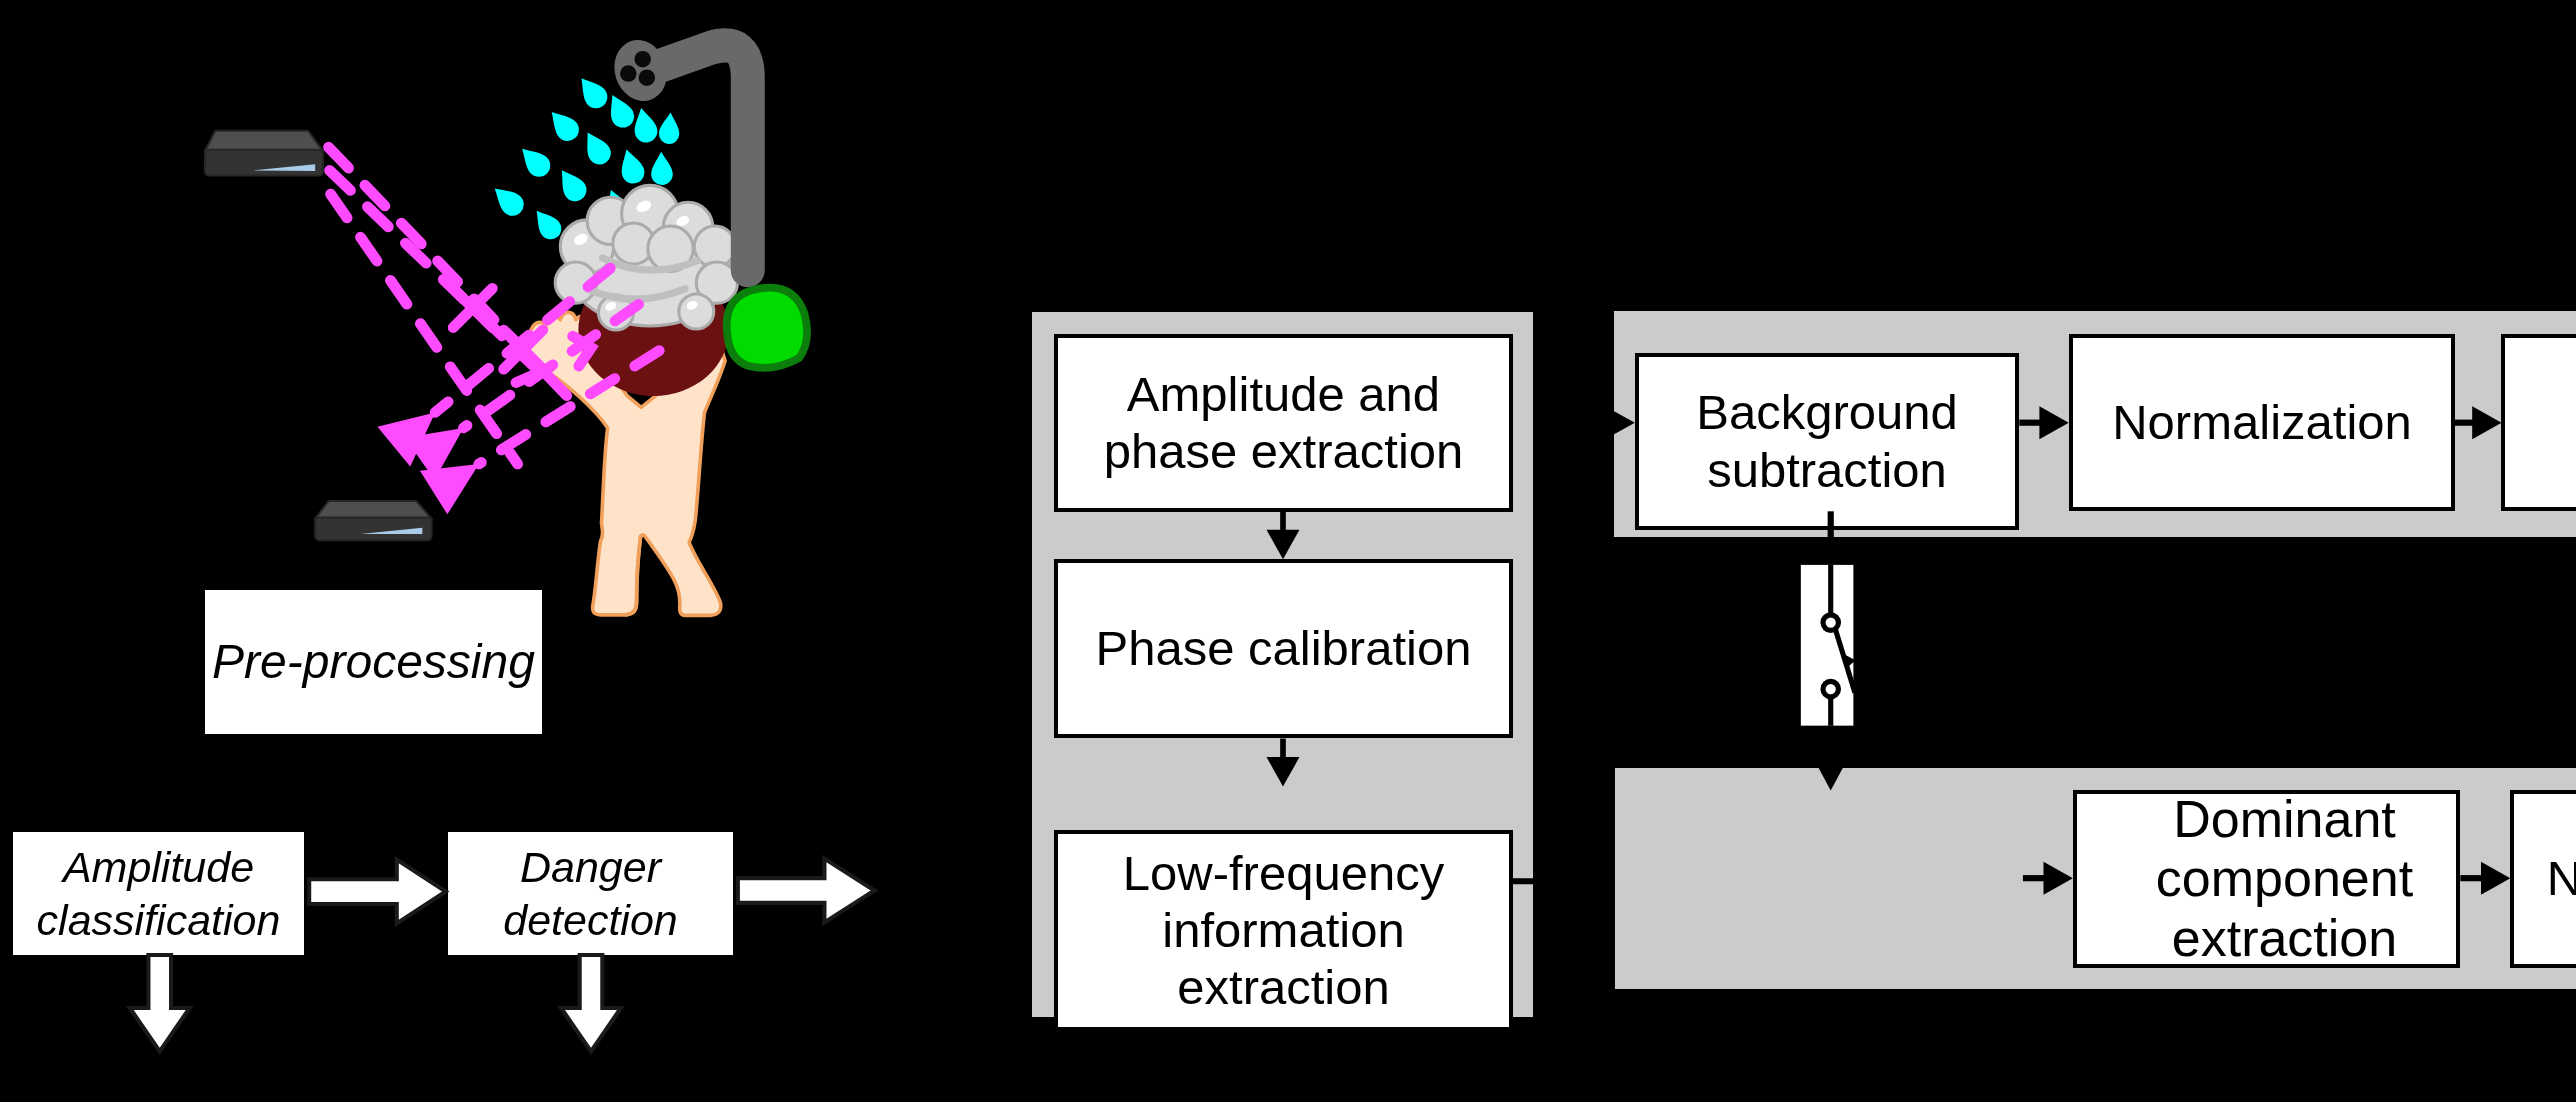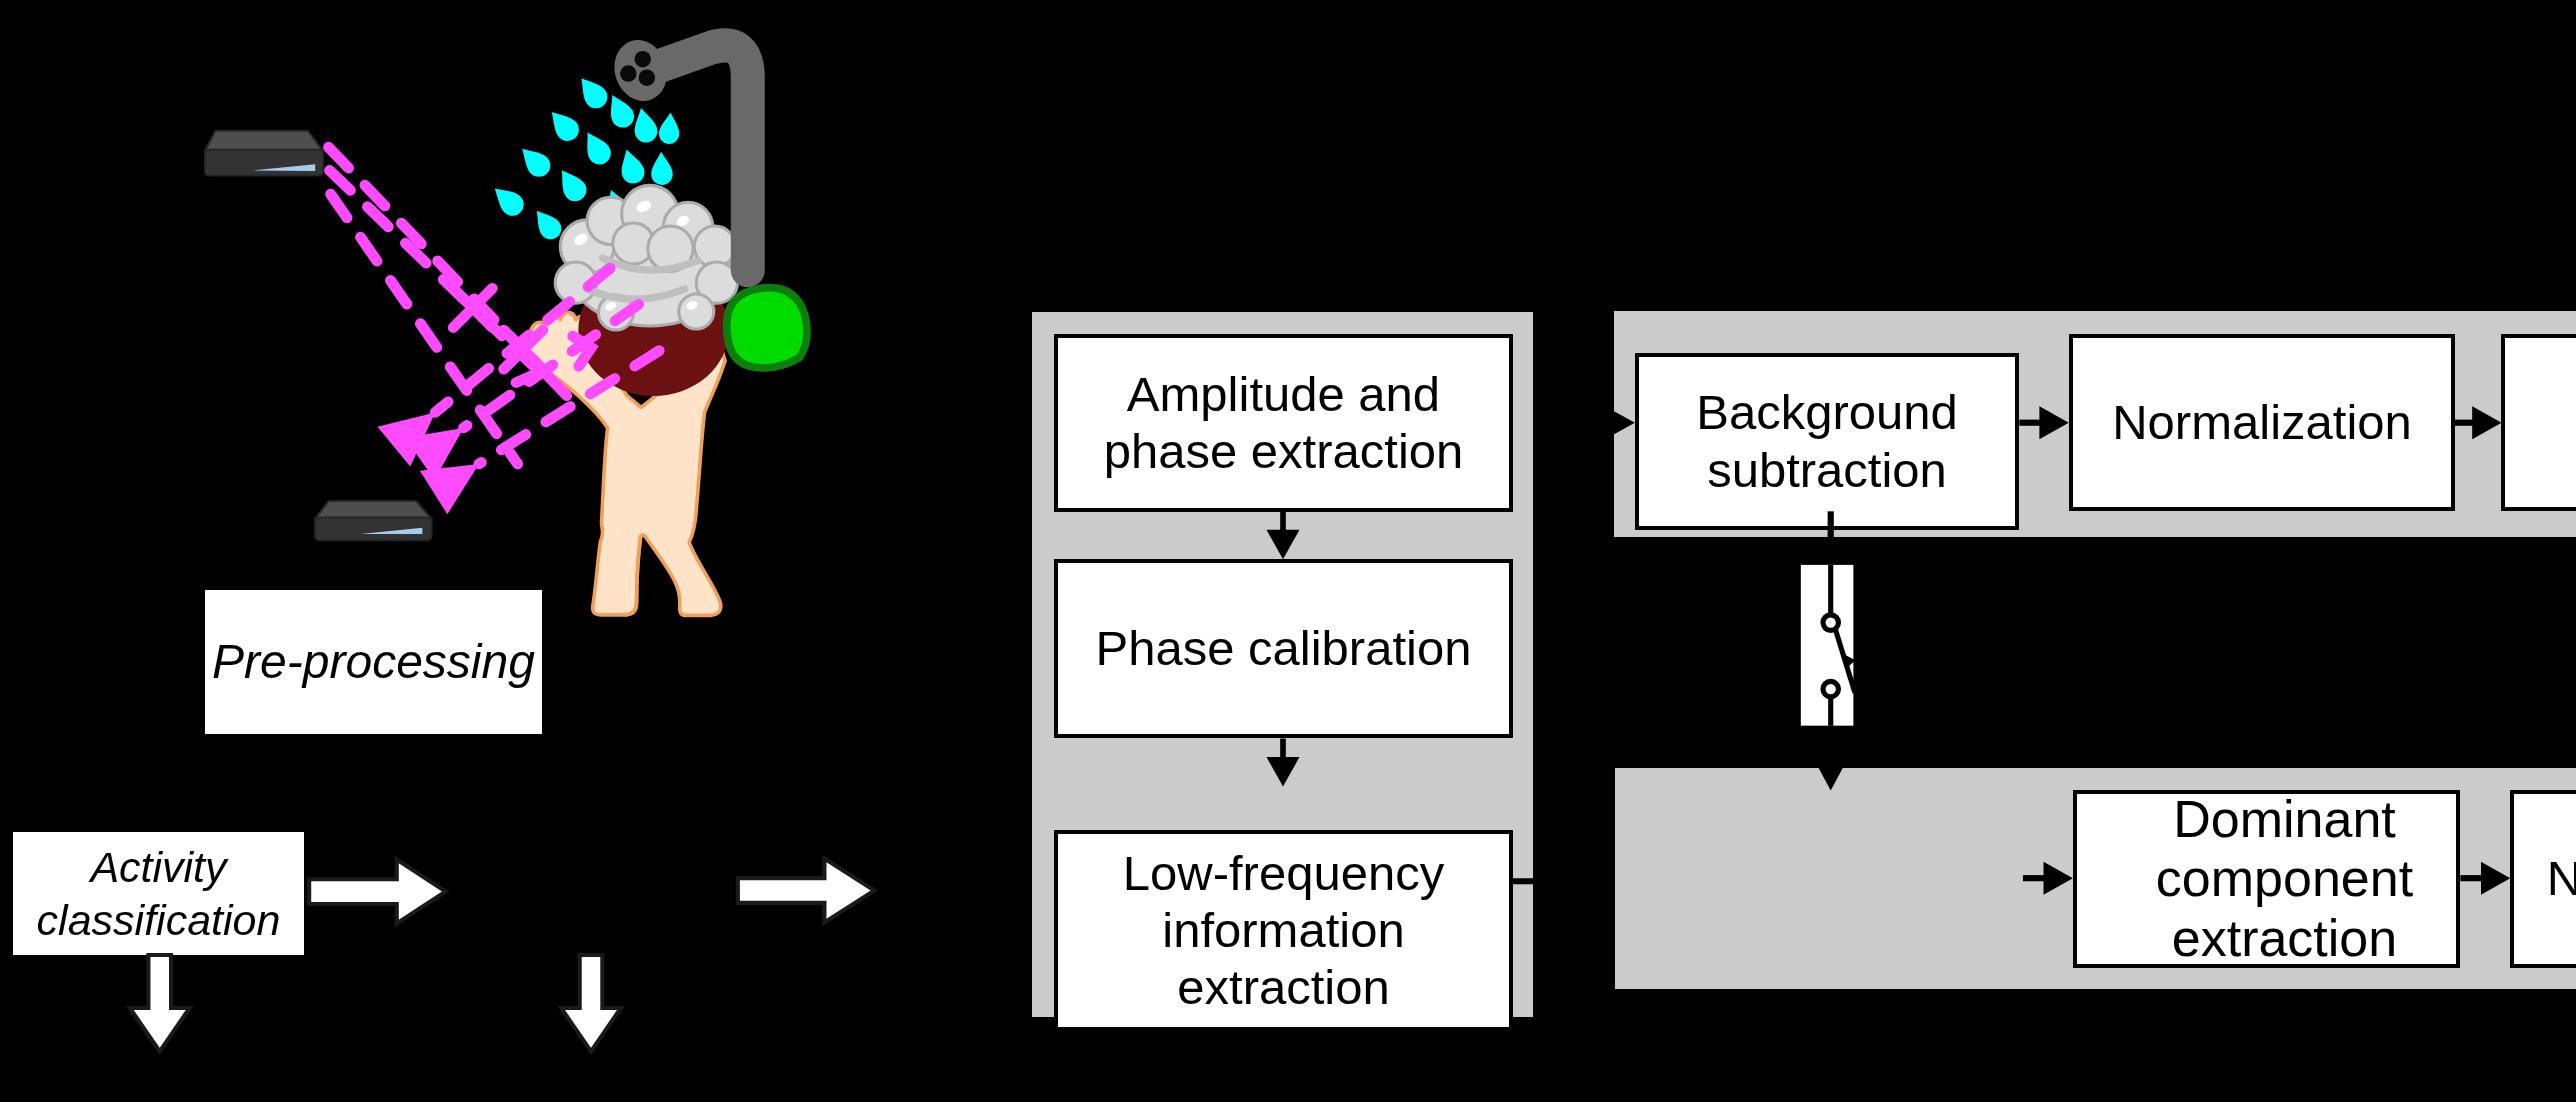--- a/index.html
+++ b/index.html
@@ -172,22 +172,24 @@
   <div class="wbox" style="left:2501px;top:334px;width:388px;height:177px;">Anomaly
 detection</div>
 
   <div class="wbox f90" style="left:2073px;top:790px;width:387px;height:178px;">Dominant
 component
 extraction</div>
   <div class="wbox" style="left:2510px;top:790px;width:373px;height:178px;">Normalization</div>
 
   <div class="wbox plain f94" style="left:205px;top:590px;width:337px;height:144px;">Pre-processing</div>
 
-  <div class="wbox plain f84" style="left:13px;top:832px;width:291px;height:123px;">Activity
+  <div class="wbox plain f84" style="left:13px;top:832px;width:291px;height:123px;">Amplitude
 classification</div>
+  <div class="wbox plain f84" style="left:448px;top:832px;width:285px;height:123px;">Danger
+detection</div>
 
   <svg id="wires" width="3782" height="1103" viewBox="0 0 7340 2140">
 
     <g stroke="#000" stroke-width="11" fill="#000">
       <line x1="2490" y1="993" x2="2490" y2="1042"></line>
       <polygon points="2490,1085 2458,1028 2522,1028" stroke="none"></polygon>
       <line x1="2490" y1="1433" x2="2490" y2="1483"></line>
       <polygon points="2490,1526 2458,1469 2522,1469" stroke="none"></polygon>
     </g>
 

